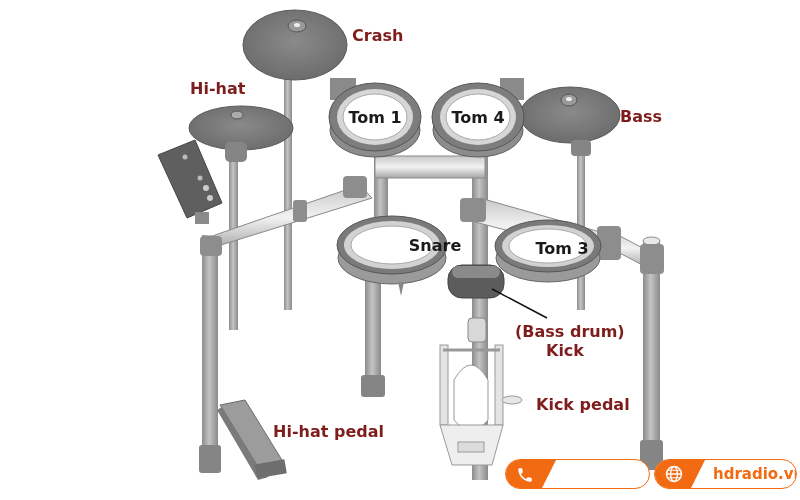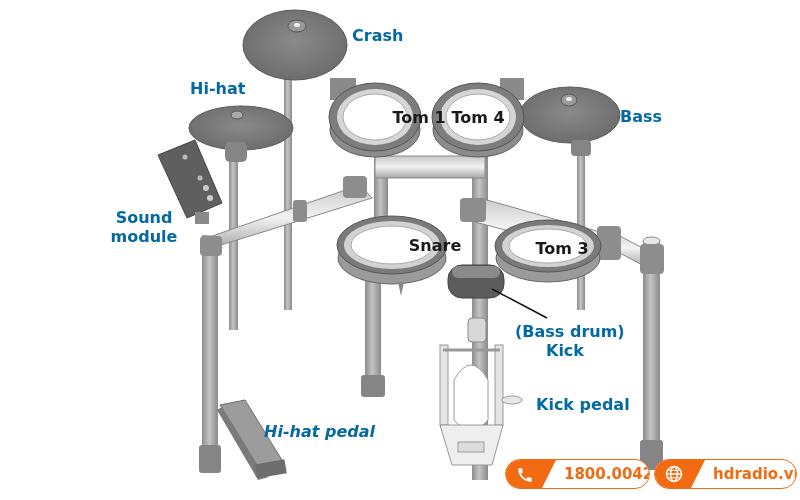--- a/index.html
+++ b/index.html
@@ -1,21 +1,21 @@
 <!DOCTYPE html>
 <html><head>
   <meta charset="utf-8">
   <style>
     html, body { margin: 0; padding: 0; background: #ffffff; }
     body { width: 800px; height: 500px; position: relative; overflow: hidden;
            font-family: "DejaVu Sans", sans-serif; }
     .stage { position: absolute; left: 0; top: 0; width: 800px; height: 500px; }
     svg.kit { position: absolute; left: 0; top: 0; }
     .label { position: absolute; font-family: "DejaVu Sans", sans-serif; font-weight: 600;
-             font-size: 16px; color: #0369a1; line-height: 19px; white-space: nowrap; }
+             font-size: 16px; color: #7f1d1d; line-height: 19px; white-space: nowrap; }
     .label.center { text-align: center; }
     .pad-label { position: absolute; font-family: "DejaVu Sans", sans-serif; font-weight: 600;
                  font-size: 16px; color: #1a1a1a; white-space: nowrap; transform: translate(-50%, -50%); }
     .badge { position: absolute; height: 30px; border: 1.5px solid #f26b12; border-radius: 16px;
              background: #fff; box-sizing: border-box; overflow: hidden; display: flex; align-items: center; }
     .badge .cap { position: absolute; left: 0; top: 0; bottom: 0; width: 50px; background: #f26b12;
                   clip-path: polygon(0 0, 100% 0, 72% 100%, 0 100%); }
     .badge .cap svg { position: absolute; left: 10px; top: 6px; }
     .badge .txt { position: absolute; font-family: "DejaVu Sans", sans-serif; font-weight: 700;
                   font-size: 15px; color: #f26b12; top: 5px; }
@@ -159,45 +159,40 @@
 
     <g>
       <polygon points="220,405 245,400 285,465 265,478" fill="#9c9c9c" stroke="#6a6a6a"></polygon>
       <polygon points="217,410 222,407 265,478 258,480" fill="#7a7a7a"></polygon>
       <rect x="256" y="462" width="30" height="14" fill="#6e6e6e" transform="rotate(-10 270 470)"></rect>
     </g>
   </svg>
 
   <div class="label" style="left:352px; top:26px;">Crash</div>
   <div class="label" style="left:190px; top:79px;">Hi-hat</div>
-  <div class="label center" style="left:110px; top:208px; width:68px;">
-    <div>Sound</div>
-    <div>module</div>
-  </div>
   <div class="label" style="left:620px; top:107px;">Bass</div>
 
-  <div class="pad-label" style="left:375px; top:117px;margin-left:44px;">Tom 1</div>
+  <div class="pad-label" style="left:375px; top:117px;">Tom 1</div>
   <div class="pad-label" style="left:478px; top:117px;">Tom 4</div>
   <div class="pad-label" style="left:393px; top:245px;margin-left:42px;">Snare</div>
   <div class="pad-label" style="left:562px; top:248px;">Tom 3</div>
 
   <div class="label center" style="left:515px; top:322px; width:100px;">
     <div>(Bass drum)</div>
     <div>Kick</div>
   </div>
   <div class="label" style="left:536px; top:395px;">Kick pedal</div>
-  <div class="label" style="left:264px; top:422px;font-style:italic;">Hi-hat pedal</div>
+  <div class="label" style="left:273px; top:422px;">Hi-hat pedal</div>
 
   <div class="badge" style="left:505px; top:459px; width:145px;">
     <div class="cap">
       <svg width="18" height="18" viewBox="0 0 24 24">
         <path d="M6.6 10.8c1.4 2.8 3.8 5.1 6.6 6.6l2.2-2.2c.3-.3.7-.4 1-.2 1.1.4 2.3.6 3.6.6.6 0 1 .4 1 1V20c0 .6-.4 1-1 1C10.6 21 3 13.4 3 4c0-.6.4-1 1-1h3.5c.6 0 1 .4 1 1 0 1.3.2 2.5.6 3.6.1.3 0 .7-.2 1L6.6 10.8z" fill="#ffffff"></path>
       </svg>
     </div>
-    <span class="txt" style="left:58px;">1800.0042</span>
   </div>
 
   <div class="badge" style="left:654px; top:459px; width:143px;">
     <div class="cap">
       <svg width="20" height="20" viewBox="0 0 24 24" style="left:9px; top:4px;">
         <circle cx="12" cy="12" r="9" fill="none" stroke="#ffffff" stroke-width="1.8"></circle>
         <ellipse cx="12" cy="12" rx="4" ry="9" fill="none" stroke="#ffffff" stroke-width="1.6"></ellipse>
         <line x1="3" y1="12" x2="21" y2="12" stroke="#ffffff" stroke-width="1.6"></line>
         <line x1="4.5" y1="7.5" x2="19.5" y2="7.5" stroke="#ffffff" stroke-width="1.4"></line>
         <line x1="4.5" y1="16.5" x2="19.5" y2="16.5" stroke="#ffffff" stroke-width="1.4"></line>

